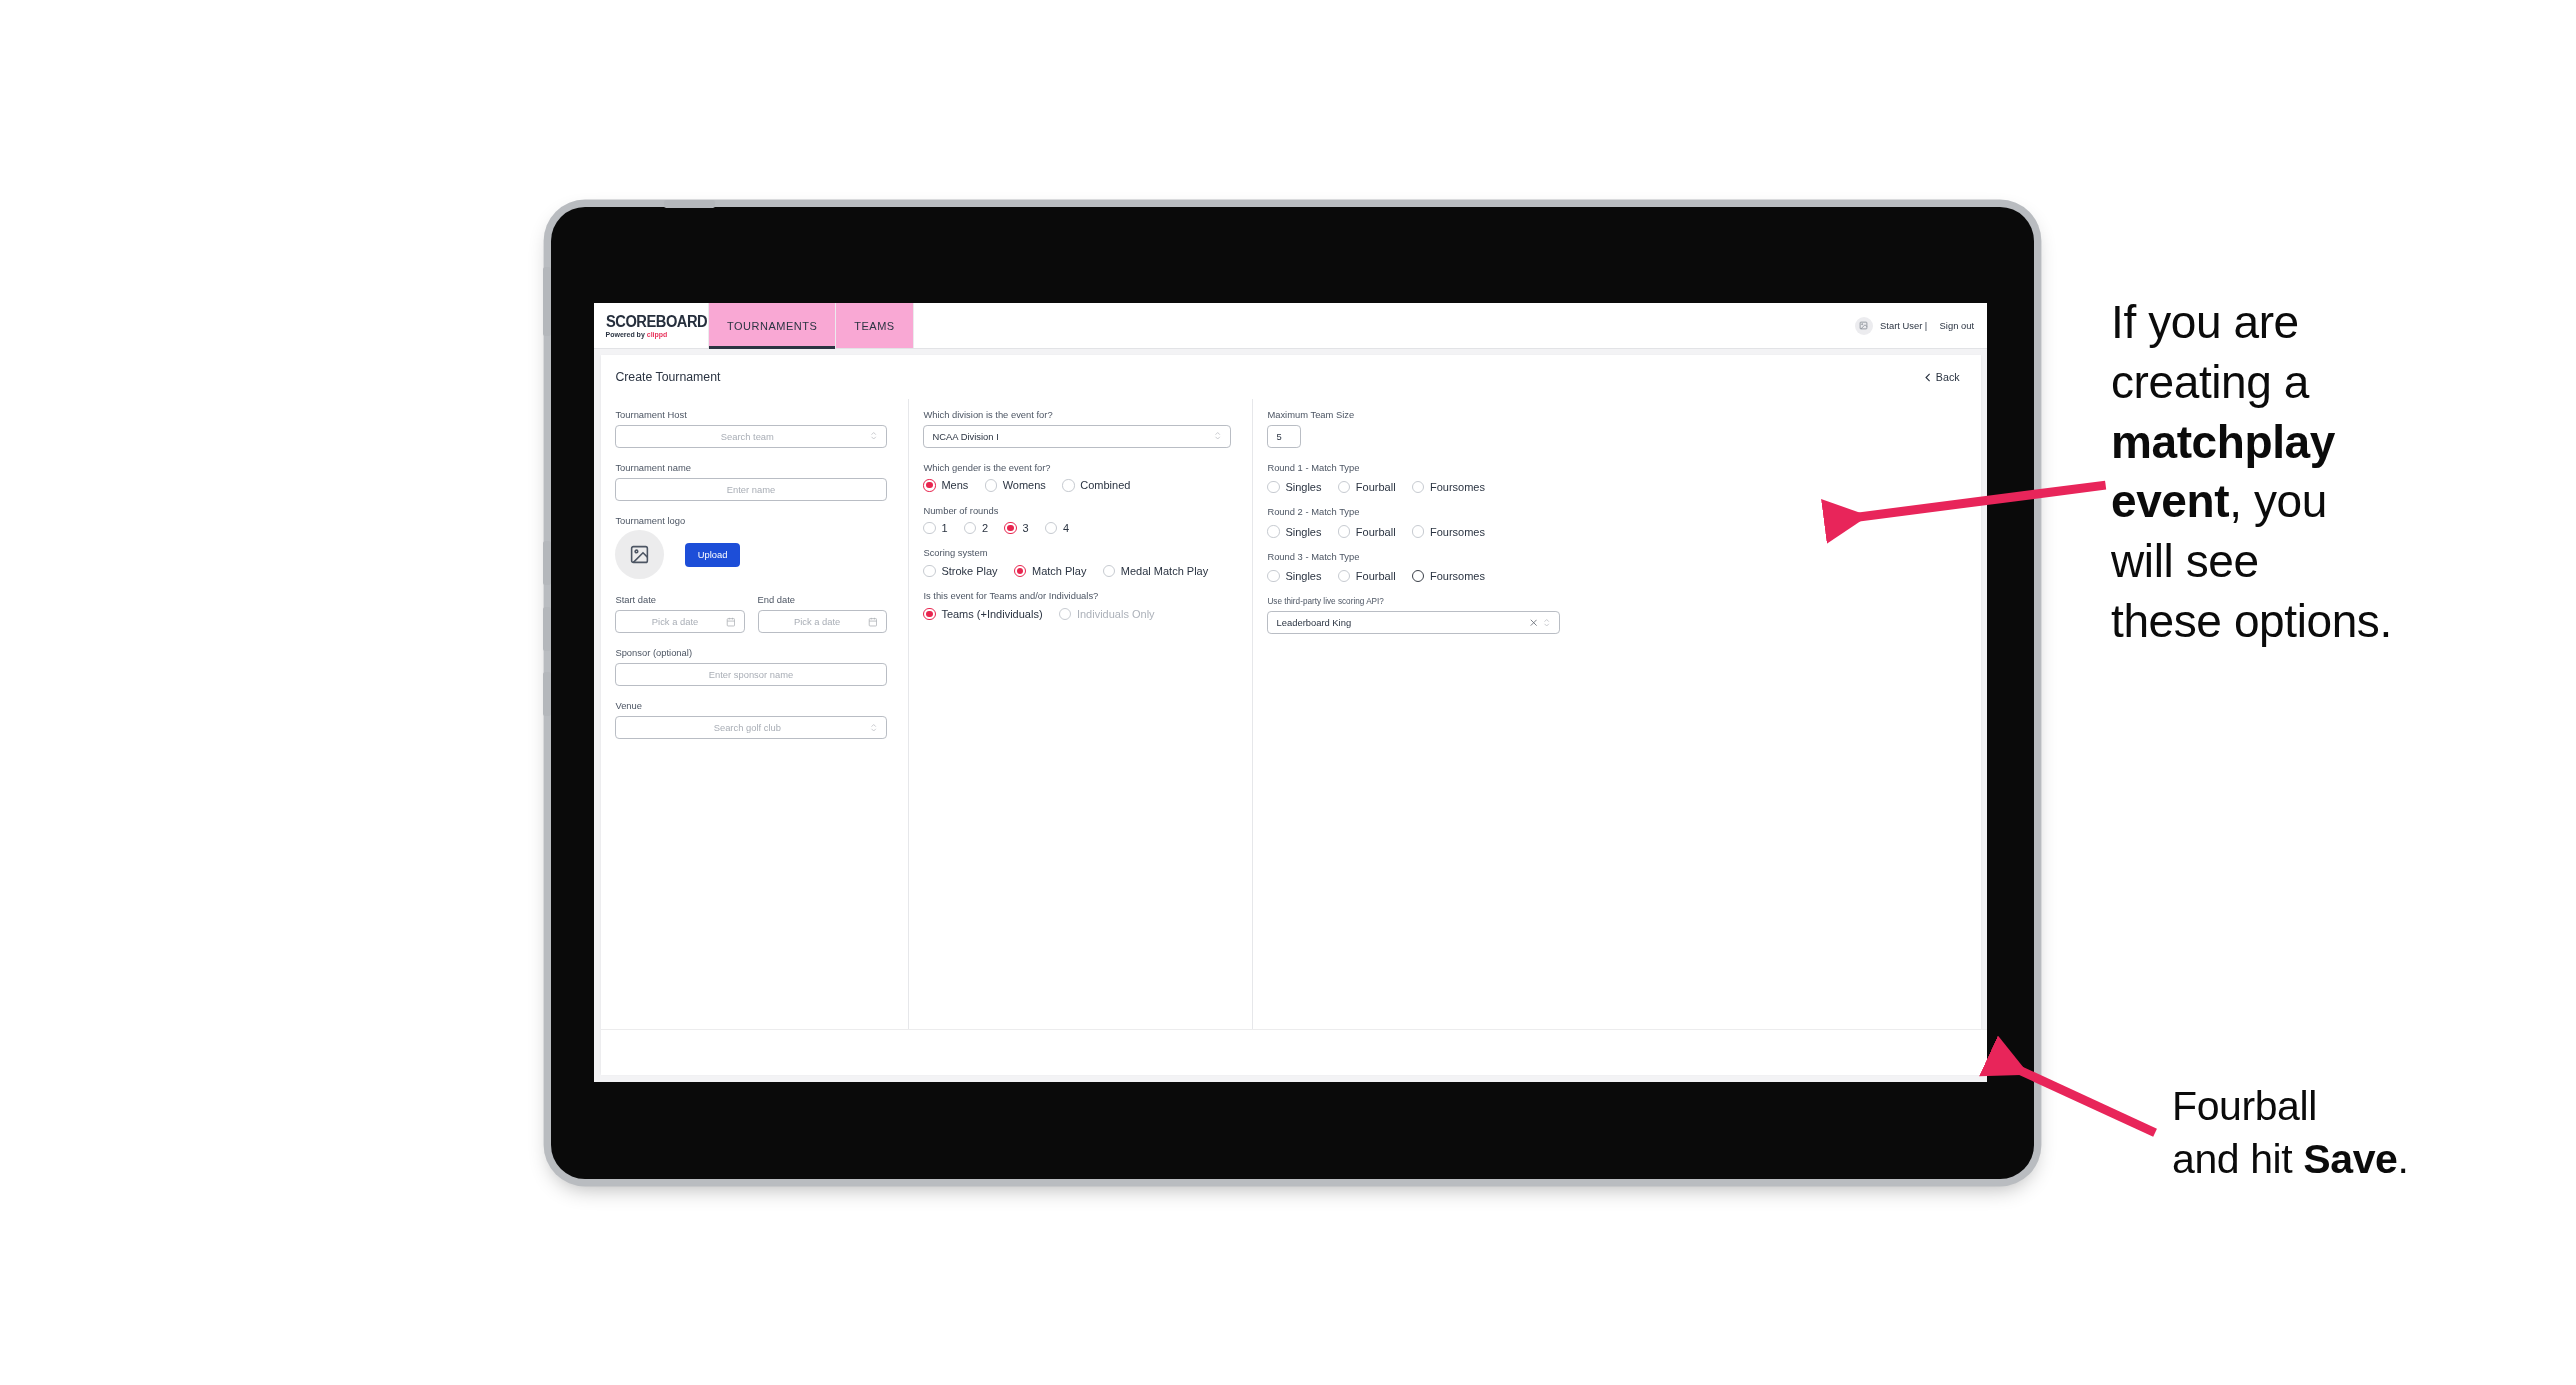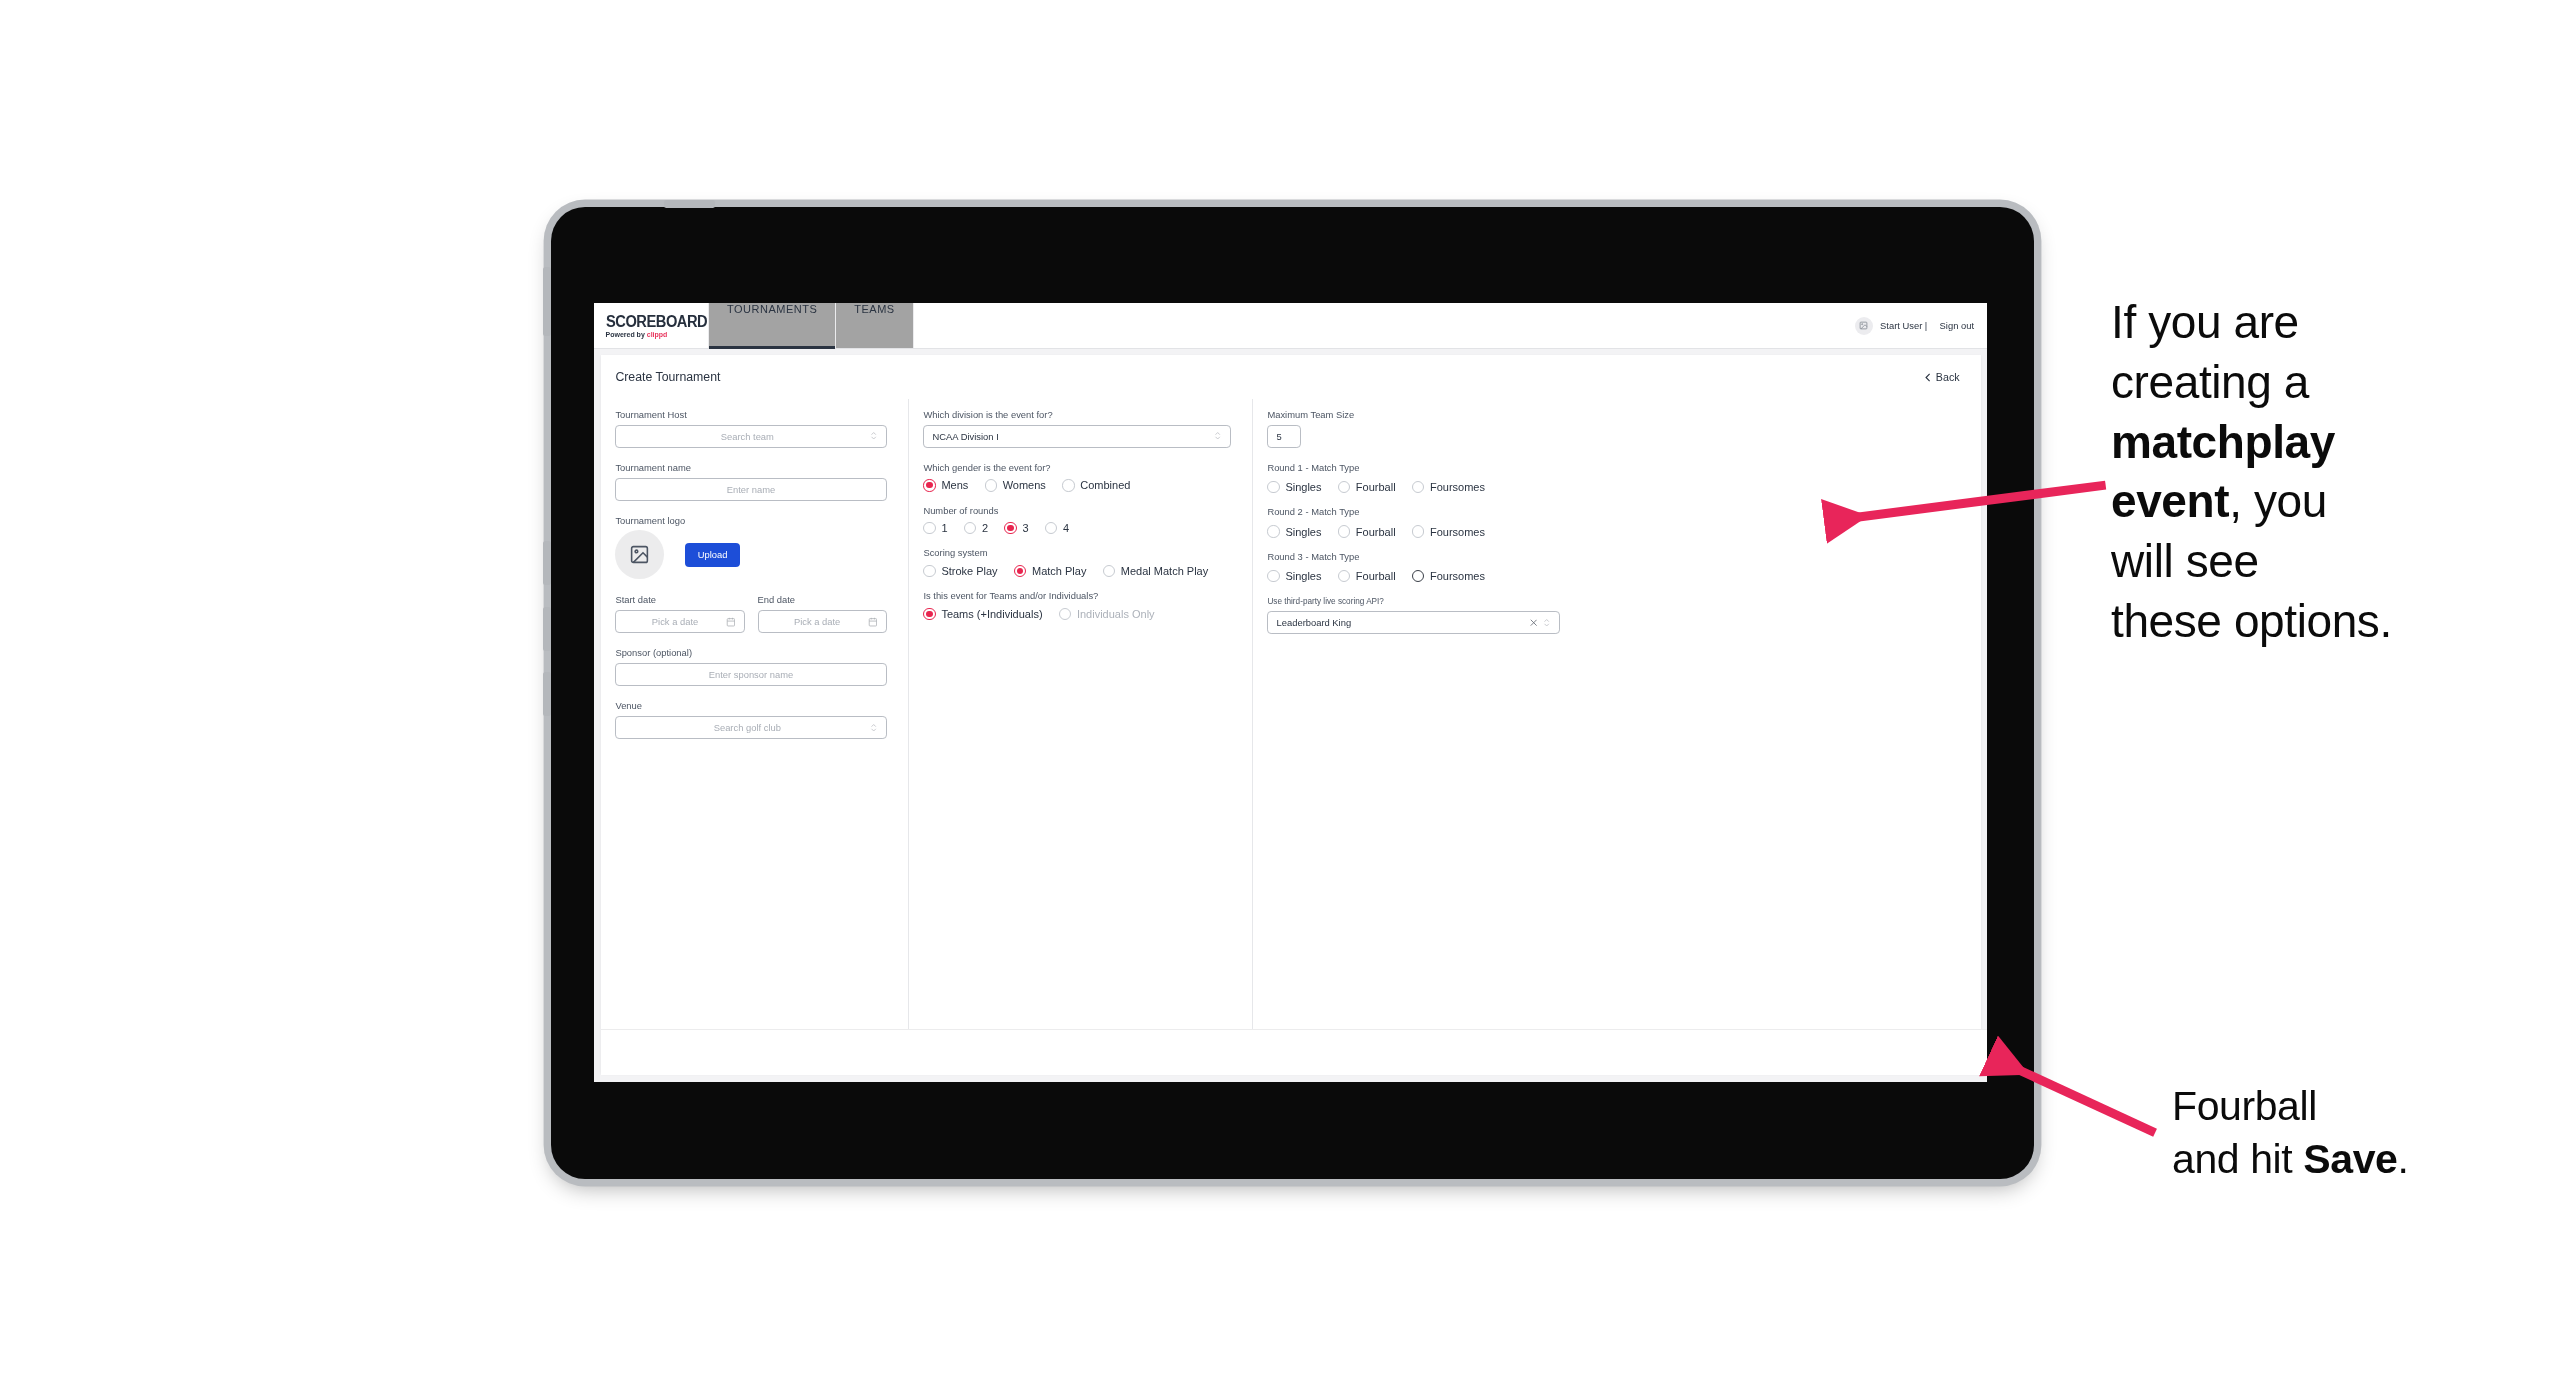--- a/index.html
+++ b/index.html
@@ -65,26 +65,26 @@
   }
   #brand-sub {
     font-size: 7px;
     font-weight: 700;
     color: #2b3442;
     margin-top: 0.8px;
   }
   #brand-sub .accent { color: #e8365e; }
 
   .nav-tab {
-    display: flex; 
+    display: flex; align-items: center;
     padding: 0 18px;
     font-size: 11px;
     letter-spacing: 0.5px;
     color: #2b3442;
-    background: #a3a3a3;
+    background: #f9a8d4;
     border-right: 0.8px solid #ebebed;
     position: relative;
     cursor: pointer;
   }
   .nav-tab.active::after {
     content: "";
     position: absolute; left: 0; right: 0; bottom: -0.8px;
     height: 2.5px; background: #2b3442;
   }
   #topbar-spacer { flex: 1; }

